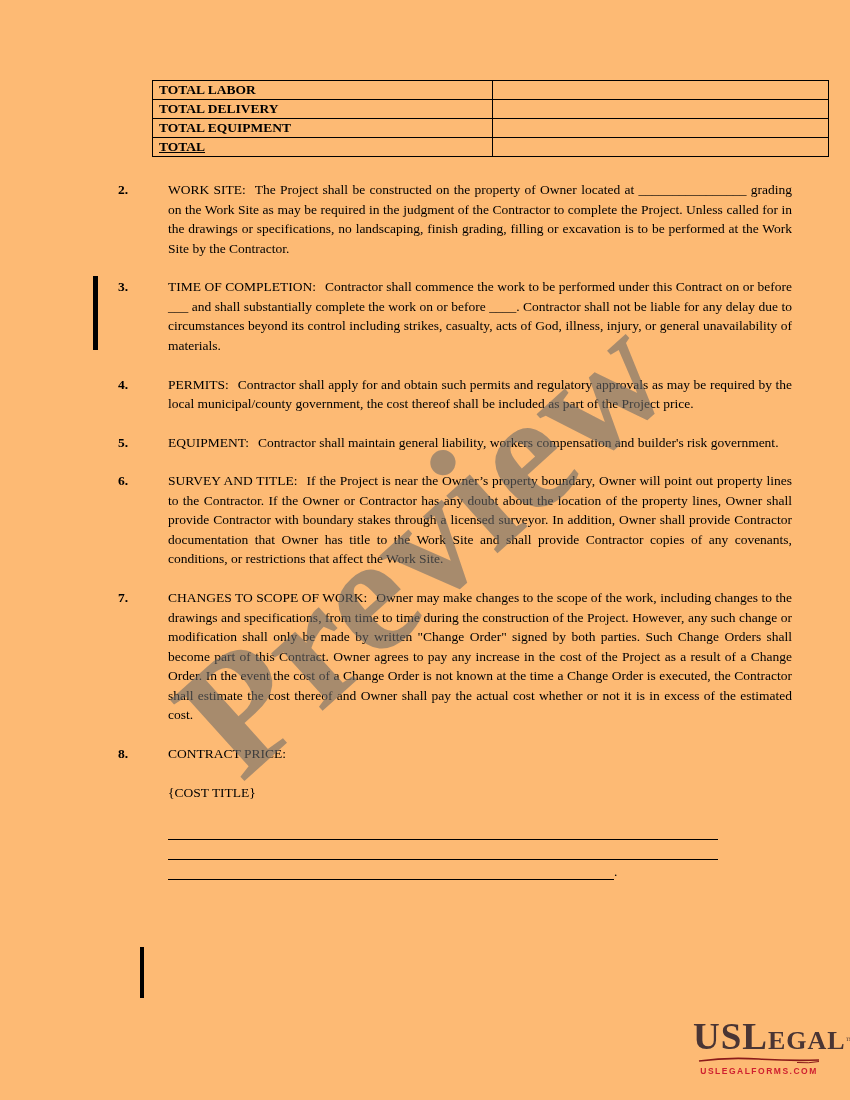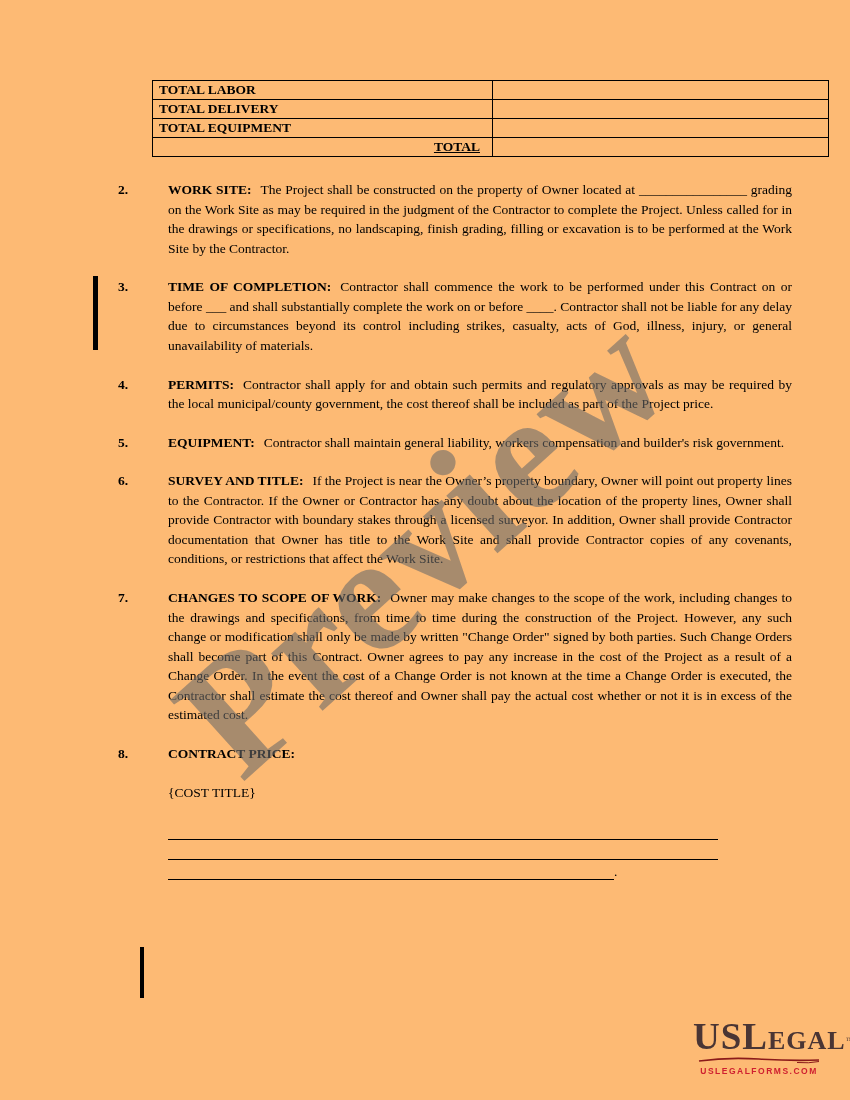--- a/index.html
+++ b/index.html
@@ -33,21 +33,21 @@
     font-weight: bold;
   }
   .totals-table td {
     border: 1px solid #000;
     height: 18px;
     padding: 0 6px;
     vertical-align: middle;
   }
   .totals-table td.col-label { width: 330px; }
   .totals-table td.col-value { width: 335px; }
-  .totals-table tr.total-row td.col-label { text-align: right; padding-right: 12px; margin-top: 20px; }
+  .totals-table tr.total-row td.col-label { text-align: left; padding-right: 12px; margin-top: 20px; }
   .total-underline { text-decoration: underline; }
 
   
   .content {
     position: absolute;
     left: 118px;
     top: 180px;
     width: 674px;
   }
   .section {
@@ -59,21 +59,21 @@
   .sec-num {
     width: 50px;
     flex-shrink: 0;
     font-weight: bold;
   }
   .sec-body {
     flex: 1;
     text-align: justify;
   }
   .sec-heading {
-    font-weight: bold;
+    font-weight: normal;
     padding-right: 9px;
   }
 
   .sub-block {
     margin-left: 50px;
     font-size: 13.5px;
     line-height: 1.45;
     margin-bottom: 18px;
   }
   .para-justify { text-align: justify; width: 622px; }

